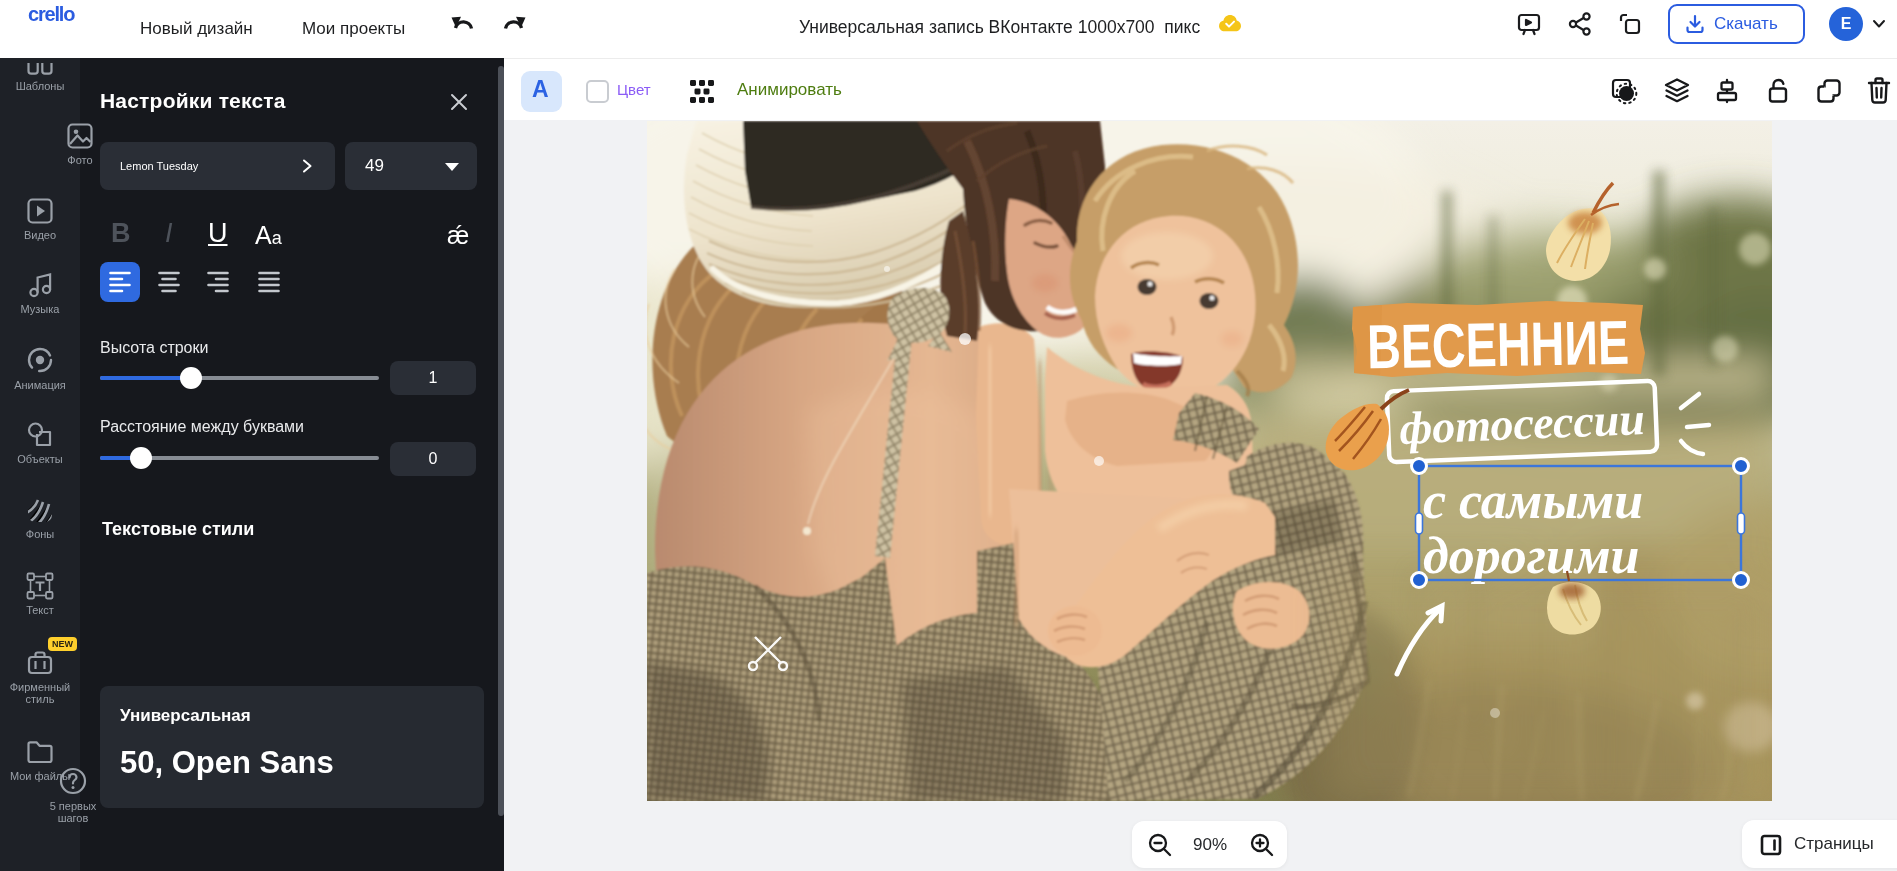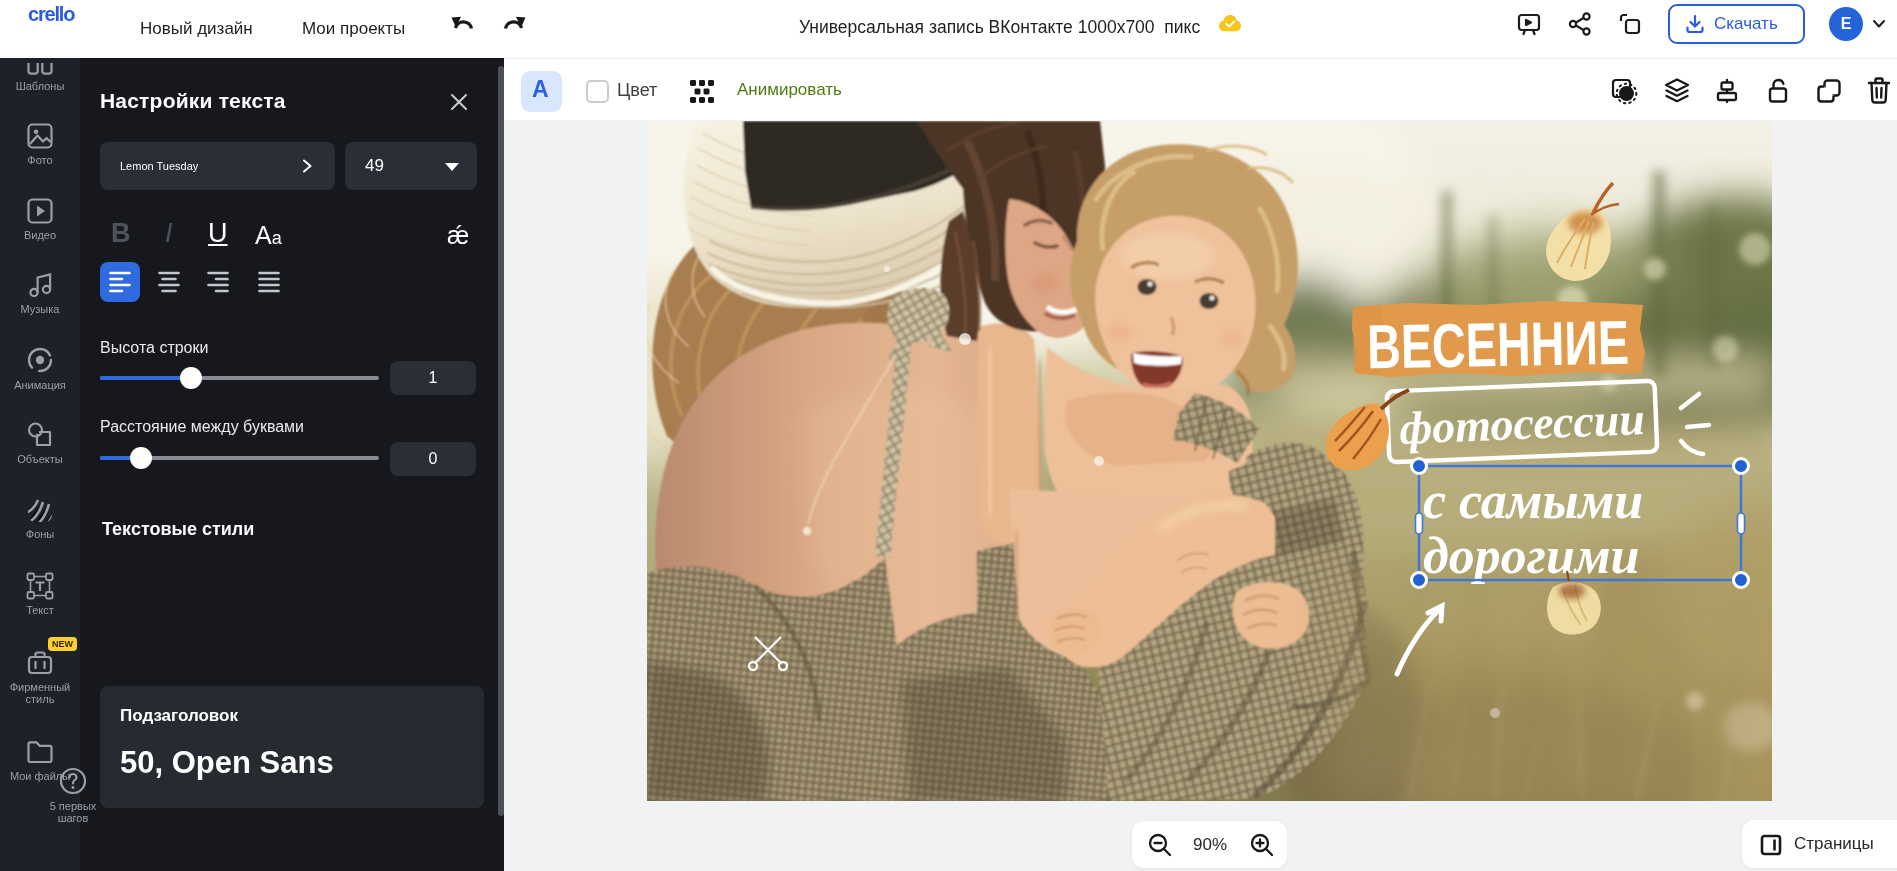--- a/index.html
+++ b/index.html
@@ -82,21 +82,21 @@
       <path d="M2 2 L7 7.5 L12 2" fill="none" stroke="#1b1c1e" stroke-width="2" stroke-linecap="round" stroke-linejoin="round"></path>
     </svg>
 </div>
 
 <div id="sidebar">
   <svg class="abs" style="left:27px;top:5px" width="26" height="12" viewBox="0 0 26 12" fill="none" stroke="#9aa0a8" stroke-width="2.2">
       <path d="M1.5 -4 L1.5 8 C1.5 9.6 2.6 10.7 4.2 10.7 L8 10.7 C9.6 10.7 10.7 9.6 10.7 8 L10.7 -4"></path>
       <path d="M15.3 -4 L15.3 8 C15.3 9.6 16.4 10.7 18 10.7 L21.8 10.7 C23.4 10.7 24.5 9.6 24.5 8 L24.5 -4"></path>
     </svg>
   <div class="sb-item" style="top:22px;">Шаблоны</div>
-  <div class="sb-item" style="top:64px;"><svg width="28" height="28" viewBox="0 0 28 28" fill="none" stroke="#9aa0a8" stroke-width="2.2">
+  <div class="sb-item" style="top:64px;margin-left:40px;"><svg width="28" height="28" viewBox="0 0 28 28" fill="none" stroke="#9aa0a8" stroke-width="2.2">
         <rect x="2.5" y="2.5" width="23" height="23" rx="4"></rect>
         <circle cx="10" cy="9.8" r="2.3" fill="#9aa0a8" stroke="none"></circle>
         <path d="M4 22 L11.5 13.5 L17 19.5 L20.5 16 L24.5 20" stroke-linejoin="round"></path>
       </svg>Фото</div>
   <div class="sb-item" style="top:139px;"><svg width="28" height="28" viewBox="0 0 28 28" fill="none" stroke="#9aa0a8" stroke-width="2.2">
         <rect x="2.5" y="2.5" width="23" height="23" rx="4"></rect>
         <path d="M11 8.5 L19 14 L11 19.5 Z" fill="#9aa0a8" stroke="none"></path>
       </svg>Видео</div>
   <div class="sb-item" style="top:213px;"><svg width="28" height="28" viewBox="0 0 28 28" fill="none" stroke="#9aa0a8" stroke-width="2.2">
         <circle cx="8" cy="21.5" r="3.6"></circle>
@@ -193,32 +193,32 @@
 
   <div class="lbl" style="left:20px;top:360px;">Расстояние между буквами</div>
   <div class="slider" style="left:20px;top:398px;width:279px;">
       <div class="fill" style="width:41px;"></div>
       <div class="thumb" style="left:30px;"></div>
     </div>
   <div class="valbox" style="left:310px;top:384px;">0</div>
 
   <div class="abs" style="left:22px;top:461px;font-size:18px;font-weight:bold;color:#fff;">Текстовые стили</div>
   <div class="card" style="top:628px;height:122px;">
-      <div class="t1" style="top:20px;">Подзаголовок</div>
+      <div class="t1" style="top:20px;">Универсальная</div>
       <div class="t2" style="top:59px;">50, Open Sans</div>
     </div>
   <div id="scrollbar"></div>
 </div>
 
 <div id="canvas-area">
   <div id="toolbar">
     <div class="abs" style="left:17px;top:12px;width:41px;height:41px;background:#d8e7fc;border-radius:9px;"></div>
     <div class="abs" style="left:28px;top:17px;font-size:23px;font-weight:bold;color:#2b62e3;">A</div>
     <div class="abs" style="left:82px;top:21px;width:23px;height:23px;background:#fff;border:2px solid #c9ccd1;border-radius:5px;"></div>
-    <div class="abs" style="left:113px;top:0;line-height:62px;font-size:18px;color:#404040;">Цвет</div>
+    <div class="abs" style="left:113px;top:0;line-height:62px;font-size:15px;color:#8b5cf6;">Цвет</div>
     <svg class="abs" style="left:185px;top:20px" width="26" height="26" viewBox="0 0 26 26">
         <g fill="#17181a">
           <rect x="1" y="1" width="6" height="6" rx="1.4"></rect>
           <rect x="10" y="1" width="6" height="6" rx="1.4"></rect>
           <rect x="19" y="1" width="6" height="6" rx="1.4"></rect>
           <rect x="5.5" y="9.5" width="6" height="6" rx="1.4"></rect>
           <rect x="14.5" y="9.5" width="6" height="6" rx="1.4"></rect>
           <rect x="1" y="18" width="6" height="6" rx="1.4"></rect>
           <rect x="10" y="18" width="6" height="6" rx="1.4"></rect>
           <rect x="19" y="18" width="6" height="6" rx="1.4"></rect>

